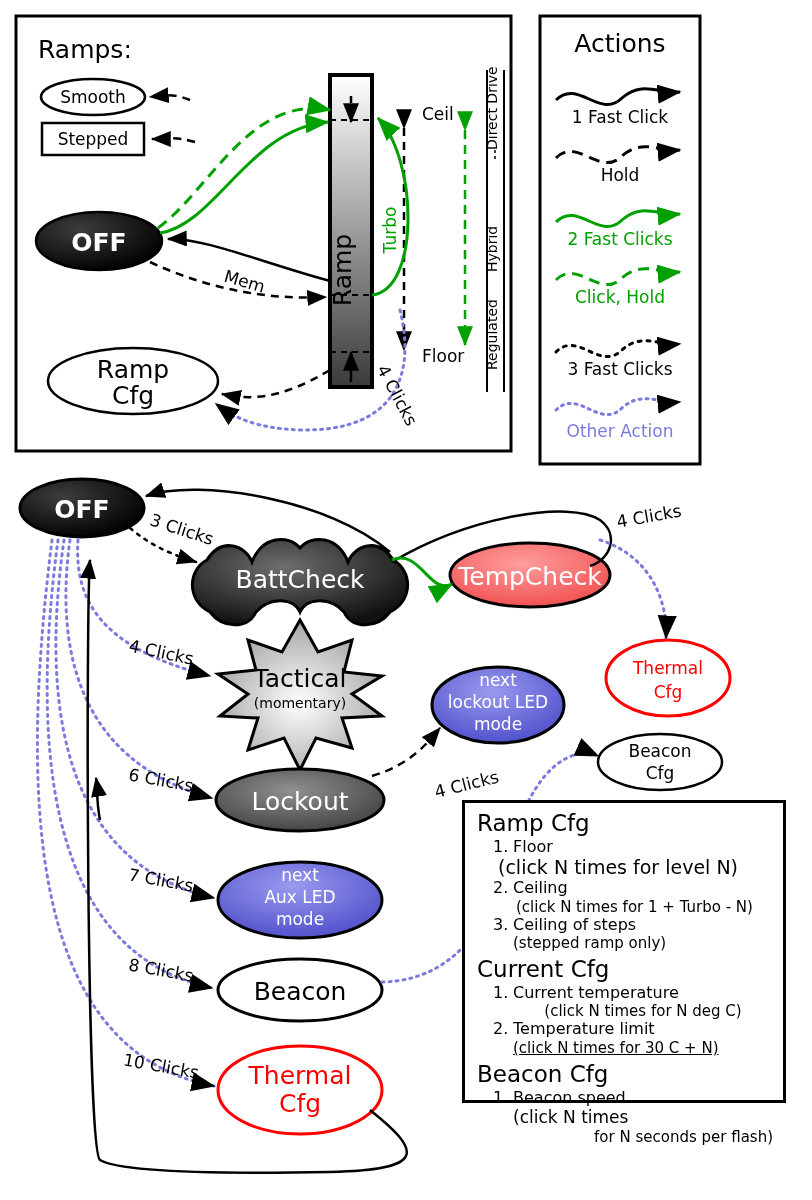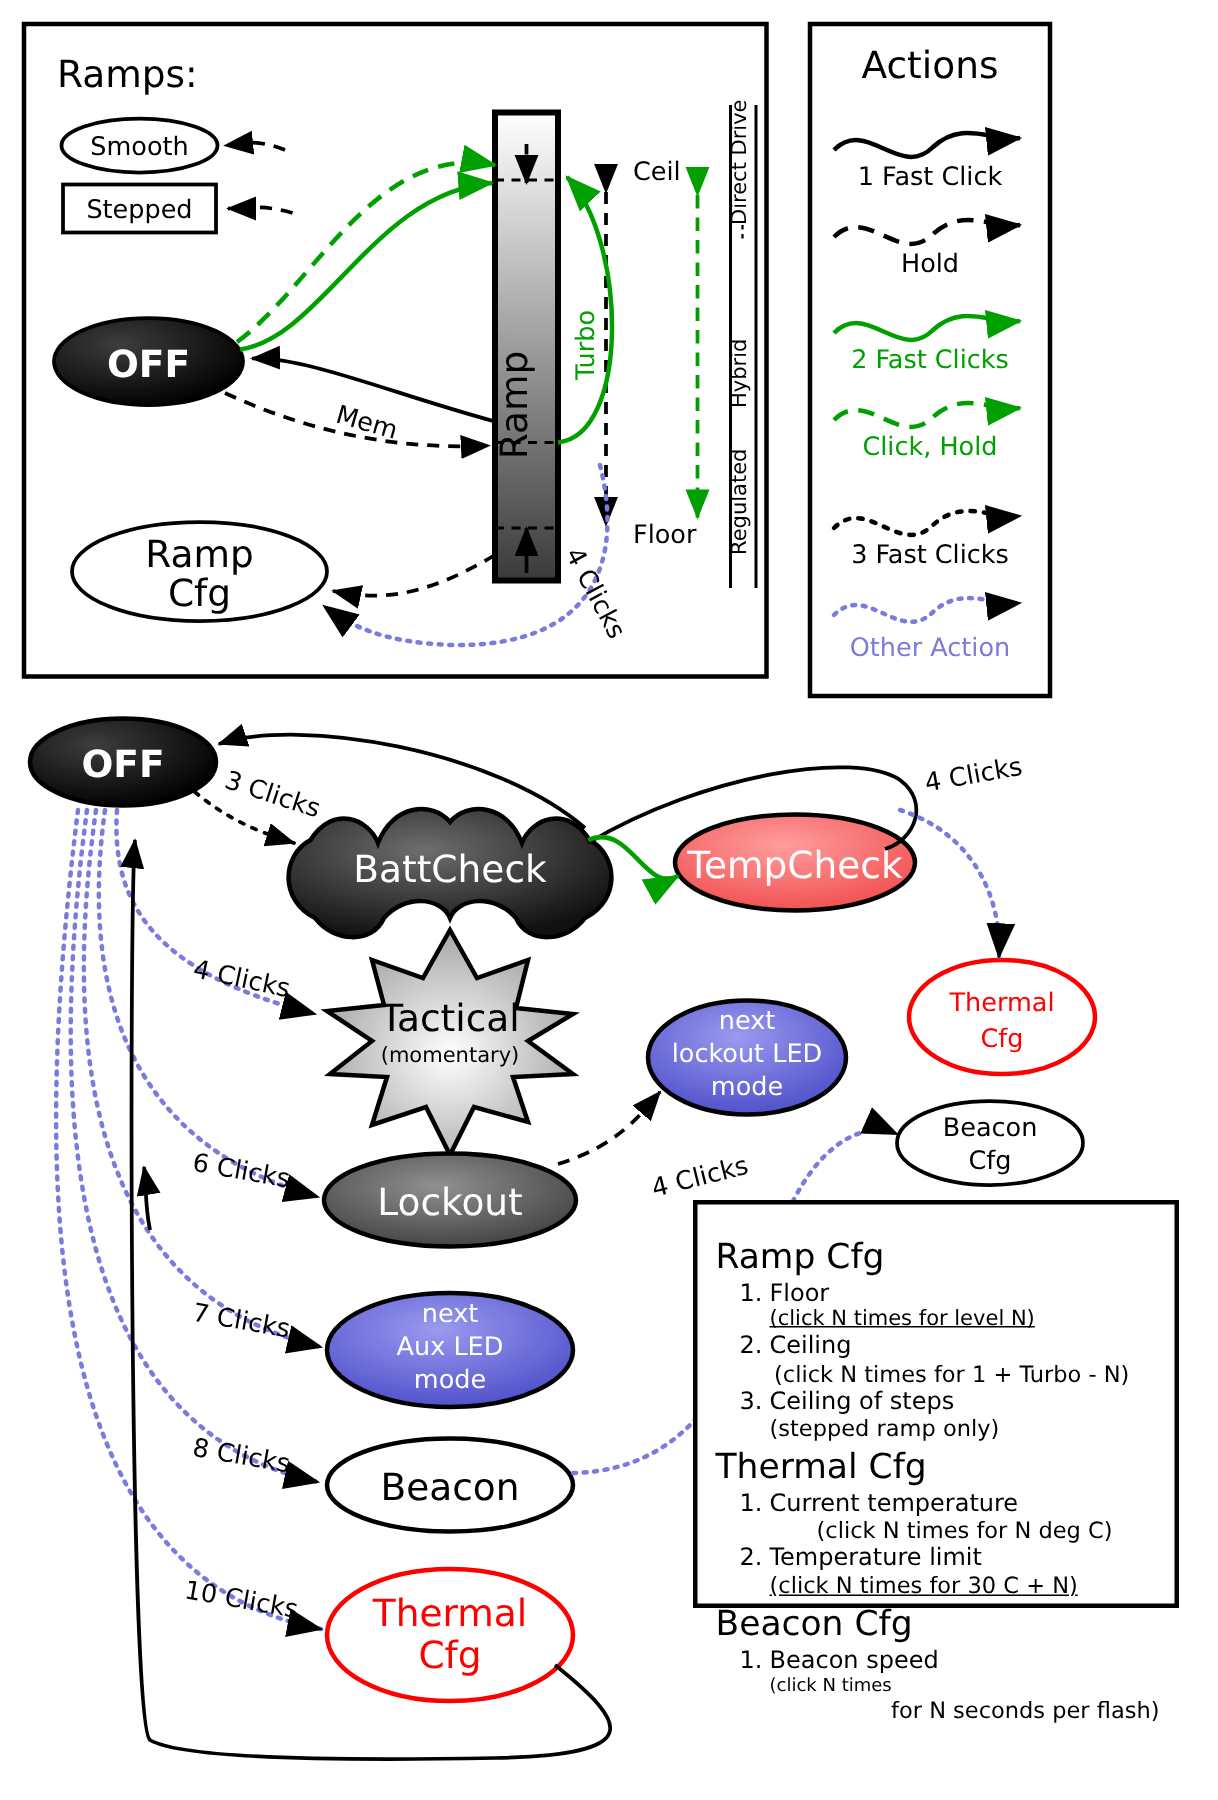--- a/index.html
+++ b/index.html
@@ -258,60 +258,60 @@
     <path d="M372,776 C412,764 428,742 440,728" fill="none" stroke="#000" stroke-width="2.5" stroke-dasharray="8,6" marker-end="url(#ar)"></path>
 
     <path d="M382,982 C470,980 500,900 520,820 C545,756 580,748 598,756" fill="none" stroke="#7b7bdd" stroke-width="3" stroke-dasharray="2,5" stroke-linecap="round" marker-end="url(#arb)"></path>
     <text class="lbl" x="468" y="790" transform="rotate(-14 468 790)" text-anchor="middle">4 Clicks</text>
 
     <path d="M370,1110 C420,1150 430,1170 330,1172 C220,1174 120,1172 100,1160 C86,1150 86,600 90,560" fill="none" stroke="#000" stroke-width="2.5" marker-end="url(#ar)"></path>
 
     <path d="M100,820 C96,800 98,790 96,778" fill="none" stroke="#000" stroke-width="2.5" marker-end="url(#ar)"></path>
   </svg>
 
-  <div style="position:absolute; left:462px; top:800px; width:324px; height:272px;
-              border:3px solid #000; background:#fff; box-sizing:border-box; padding:20px 10px;">
+  <div style="position:absolute; left:462px; top:800px; width:324px; height:303px;
+              border:3px solid #000; background:#fff; box-sizing:border-box; padding:5px 10px;">
 
     <div style="font-size:23px; margin:2px 0 2px 2px;">Ramp Cfg</div>
     <div style="margin-left:18px;">
       <div style="display:flex; font-size:16px; line-height:1.15;">
         <span style="width:20px;">1.</span>
         <span>Floor</span>
       </div>
-      <div style="font-size:14px; margin-left:20px; line-height:1.2;text-decoration:underline;">(click N times for level N)</div>
+      <div style="font-size:19px; margin-left:5px; line-height:1.2;">(click N times for level N)</div>
       <div style="display:flex; font-size:16px; line-height:1.15;">
         <span style="width:20px;">2.</span>
         <span>Ceiling</span>
       </div>
       <div style="font-size:15px; margin-left:23px; line-height:1.2;">(click N times for 1 + Turbo - N)</div>
       <div style="display:flex; font-size:16px; line-height:1.15;">
         <span style="width:20px;">3.</span>
         <span>Ceiling of steps</span>
       </div>
       <div style="font-size:15px; margin-left:20px; line-height:1.2;">(stepped ramp only)</div>
     </div>
 
-    <div style="font-size:23px; margin:4px 0 2px 2px;">Thermal Cfg</div>
+    <div style="font-size:23px; margin:4px 0 2px 2px;">Current Cfg</div>
     <div style="margin-left:18px;">
       <div style="display:flex; font-size:16px; line-height:1.15;">
         <span style="width:20px;">1.</span>
         <span>Current temperature</span>
       </div>
       <div style="font-size:15px; margin-left:20px; line-height:1.2;text-align:center;">(click N times for N deg C)</div>
       <div style="display:flex; font-size:16px; line-height:1.15;">
         <span style="width:20px;">2.</span>
         <span>Temperature limit</span>
       </div>
       <div style="font-size:15px; margin-left:20px; line-height:1.2;text-decoration:underline;">(click N times for 30 C + N)</div>
     </div>
 
     <div style="font-size:23px; margin:4px 0 2px 2px;">Beacon Cfg</div>
     <div style="margin-left:18px;">
       <div style="display:flex; font-size:16px; line-height:1.15;">
         <span style="width:20px;">1.</span>
         <span>Beacon speed</span>
       </div>
-      <div style="font-size:12px; margin-left:20px; line-height:1.2;">(click N times</div>
+      <div style="font-size:17px; margin-left:20px; line-height:1.2;">(click N times</div>
       <div style="font-size:15px; margin-left:34px; line-height:1.2;text-align:right;">for N seconds per flash)</div>
     </div>
   </div>
 
 </div>
 
 </body></html>

